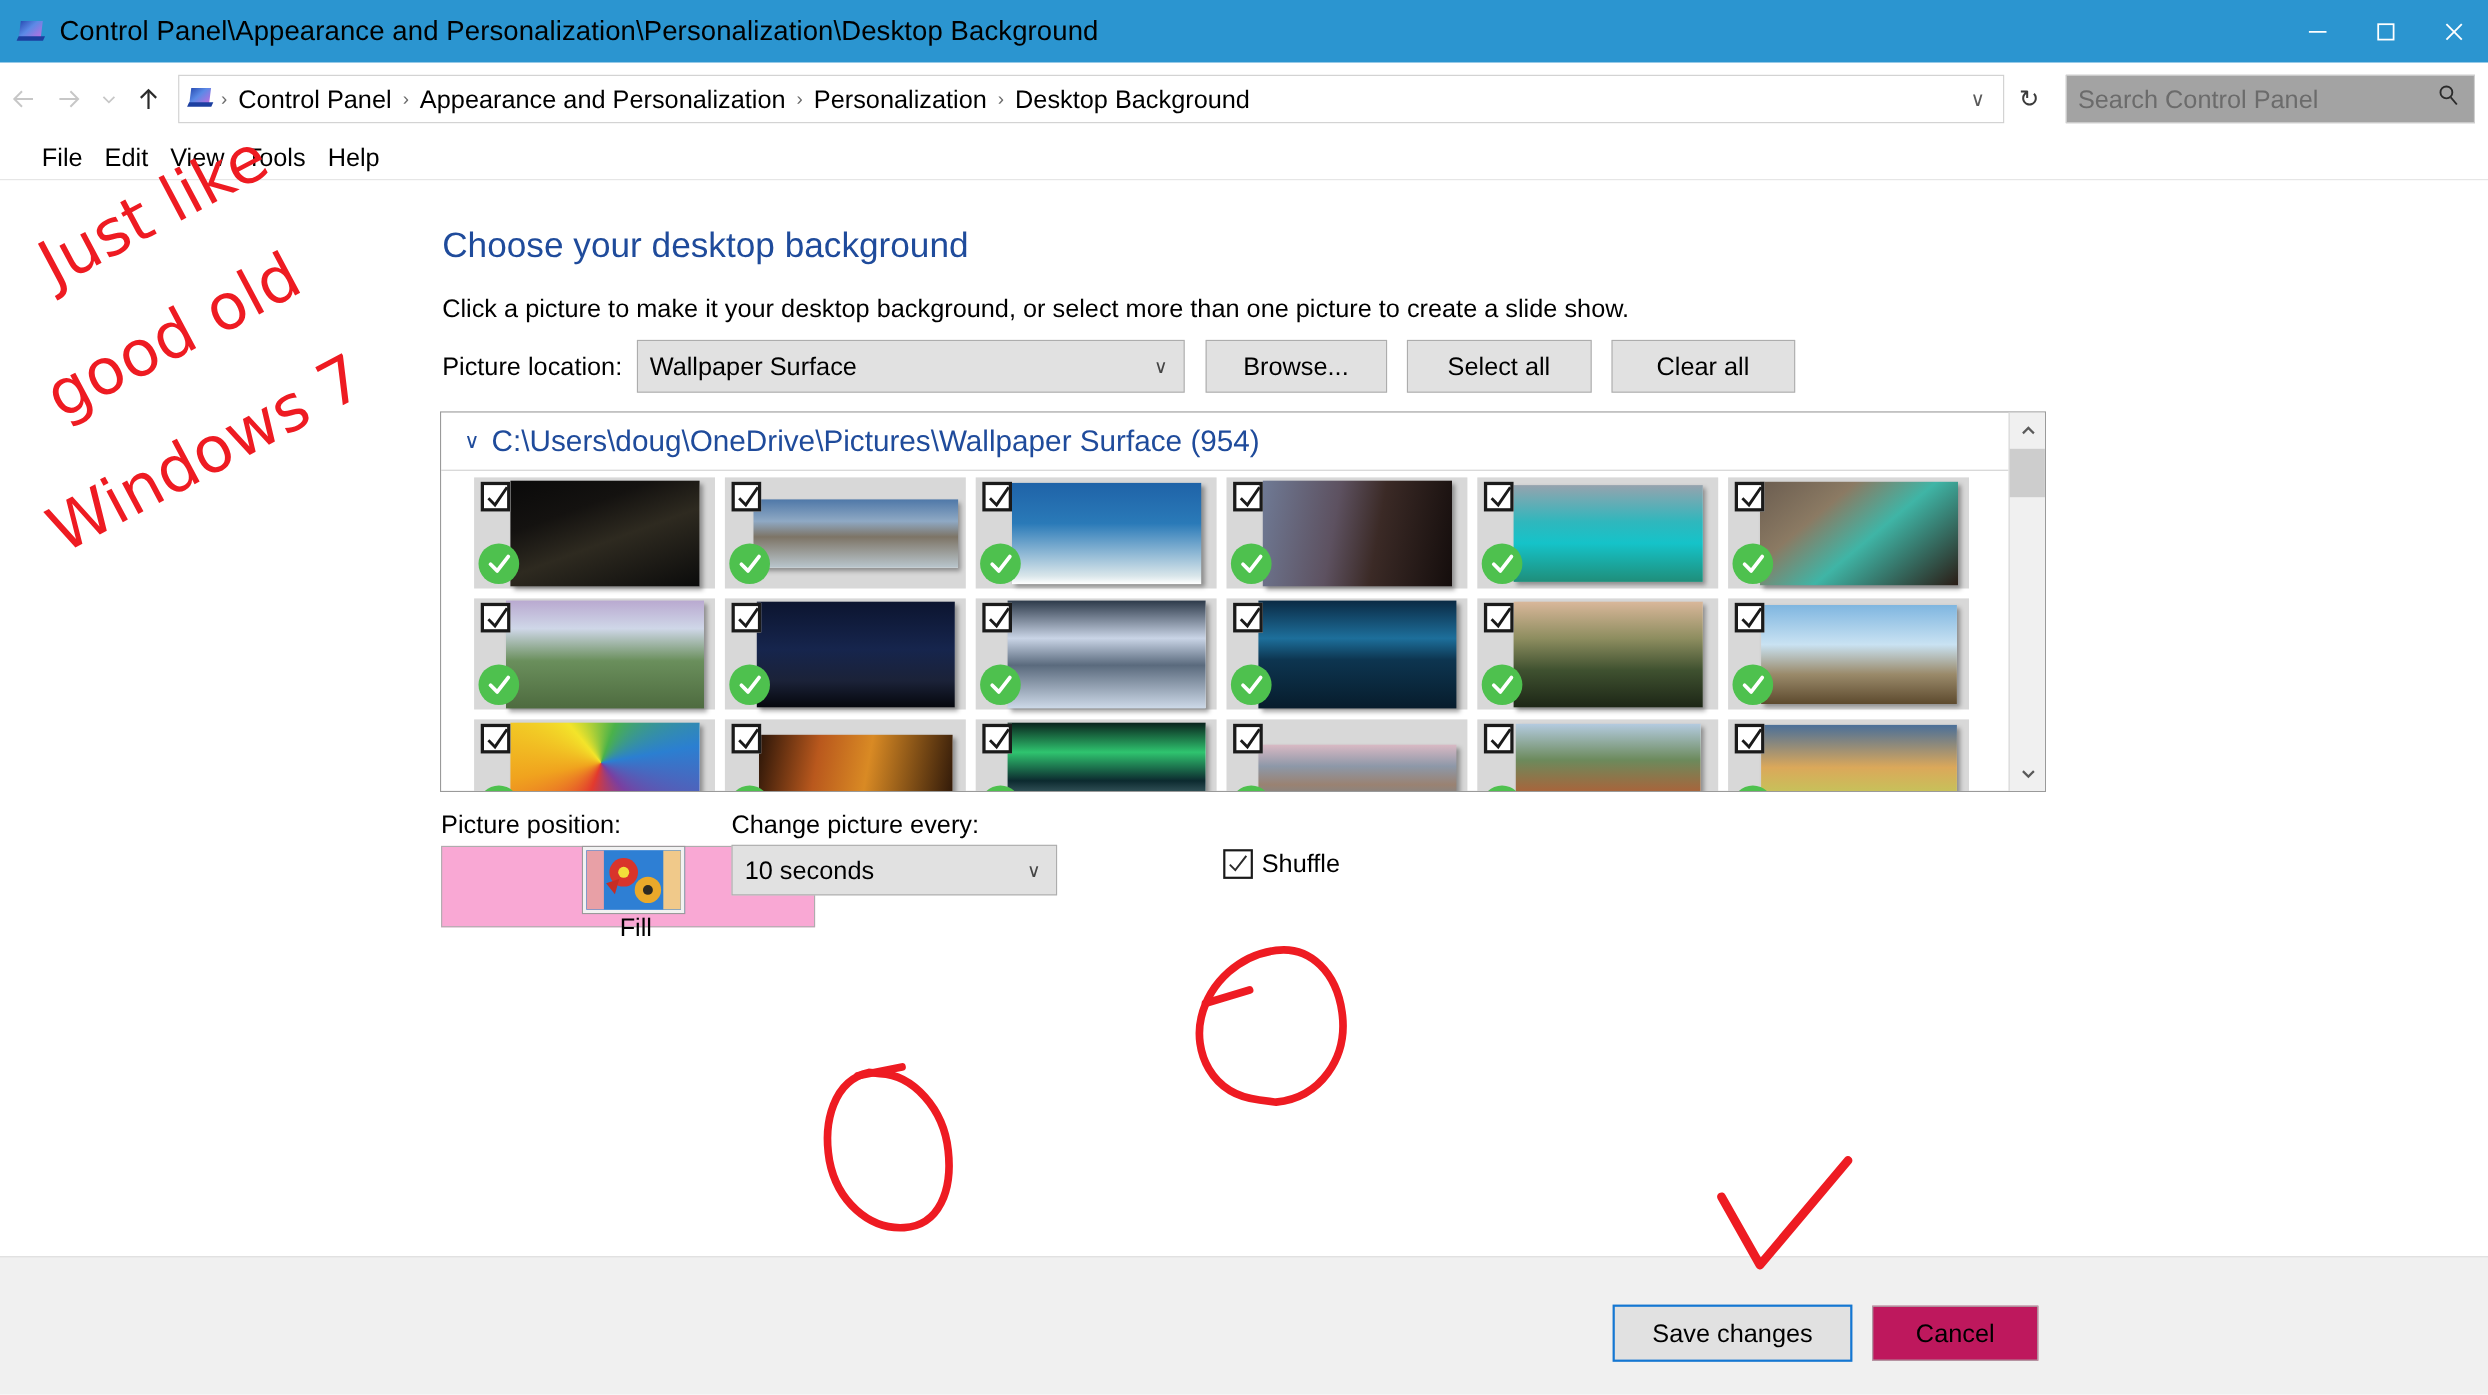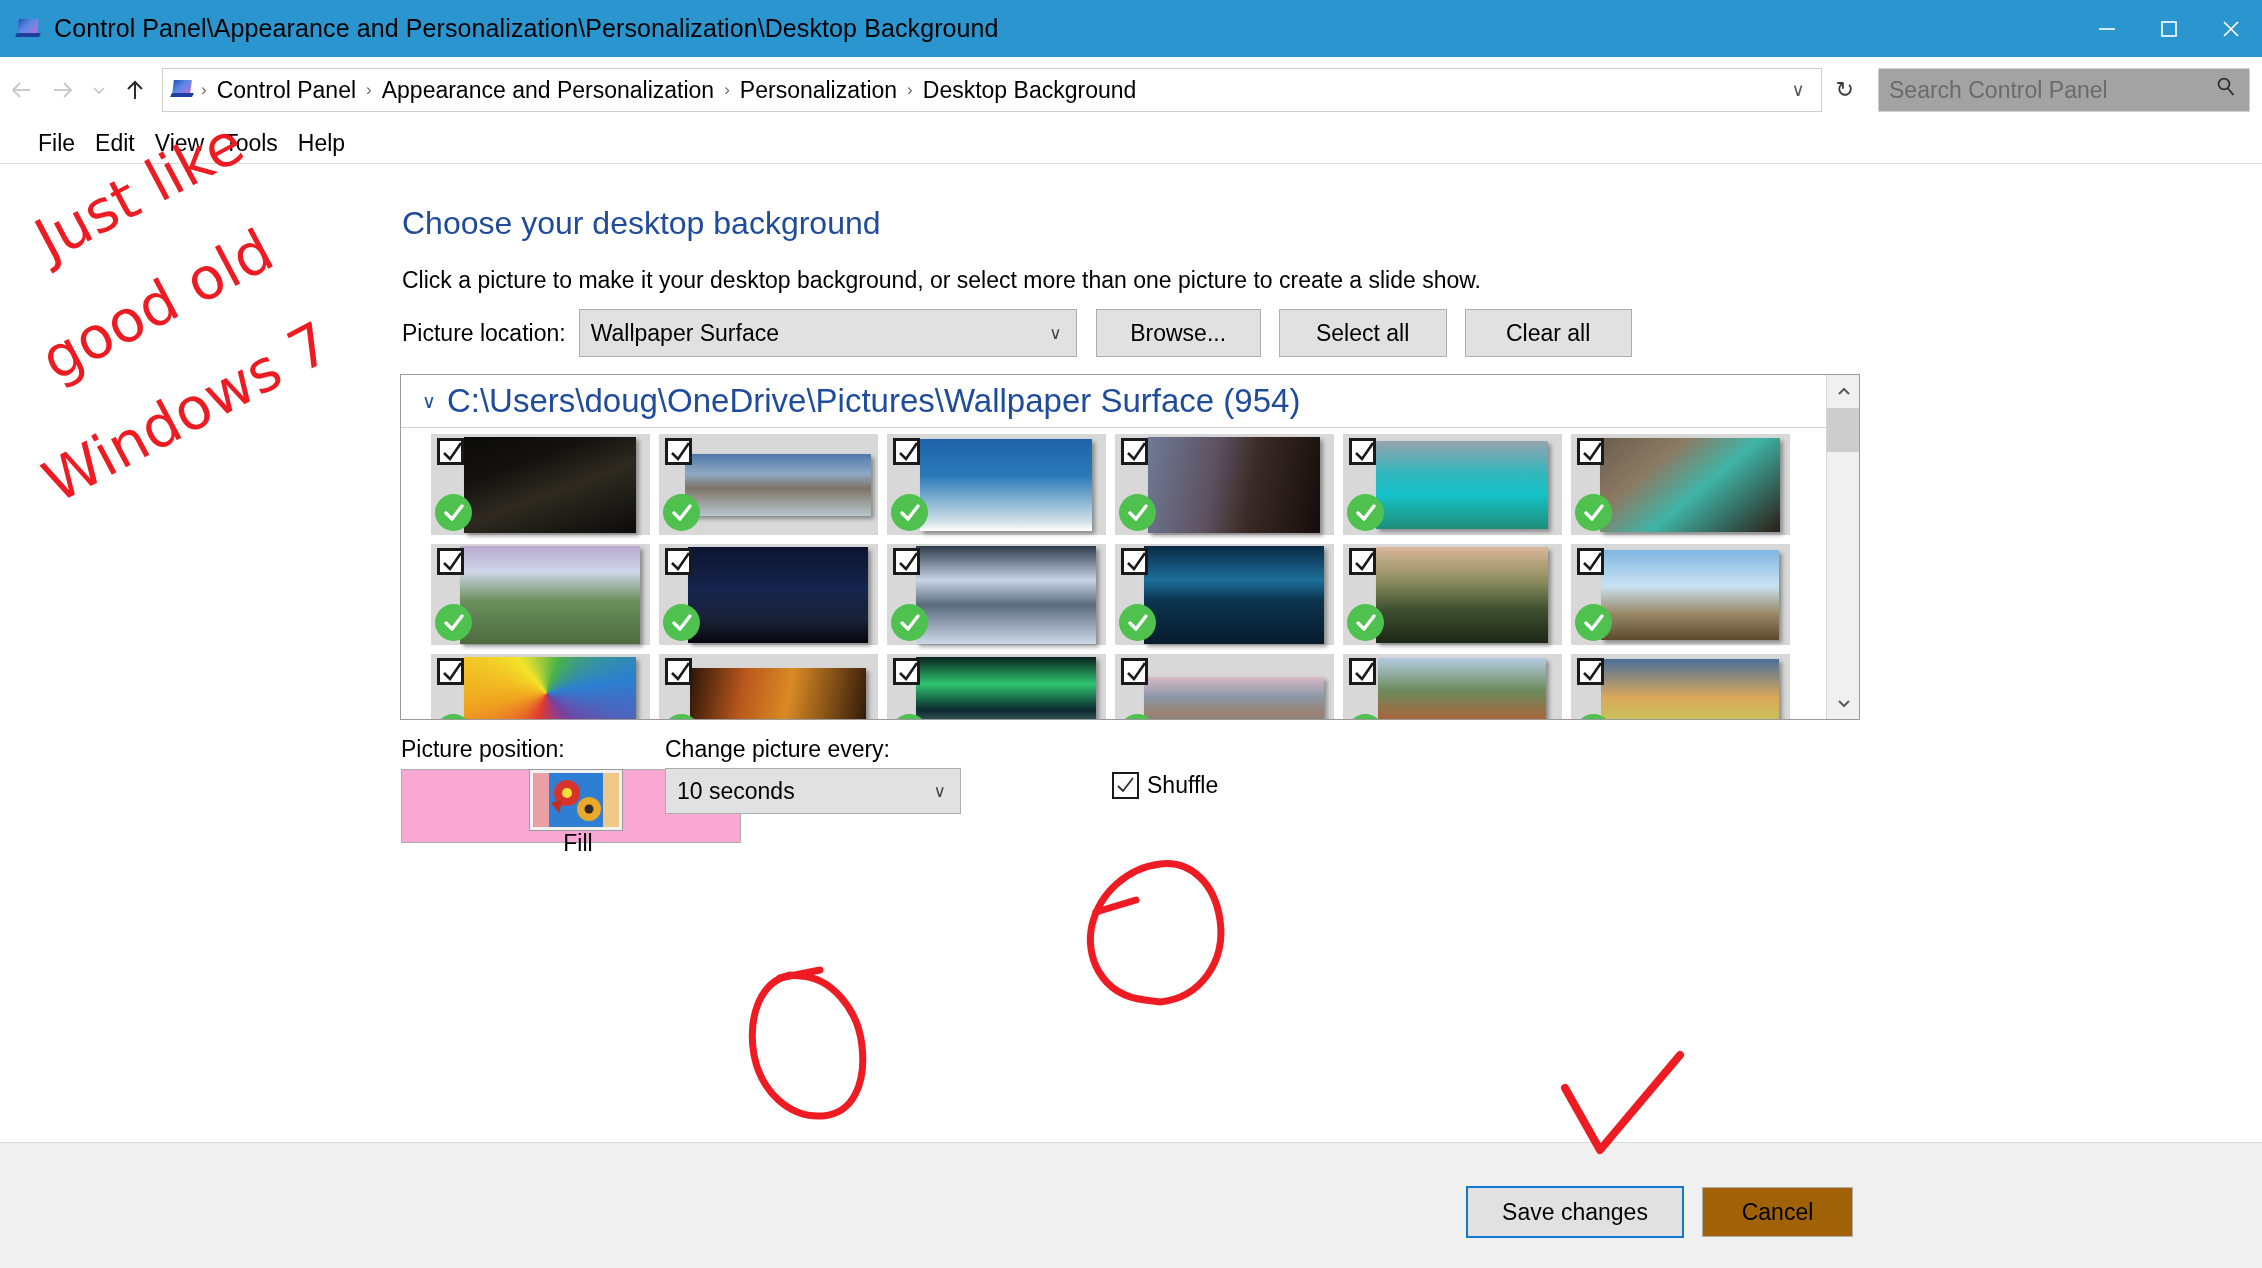--- a/index.html
+++ b/index.html
@@ -95,21 +95,21 @@
   .btn-selall { width:168px; margin-left:18px; }
   .btn-clrall { width:167px; margin-left:18px; }
 
   
   .listbox {
     position:absolute; left:400px; top:210px; width:1460px; height:346px;
     border:1px solid #9a9a9a; background:#fff; overflow:hidden;
   }
   .folder-hdr { position:absolute; left:0; top:0; width:1425px; height:52px; display:flex; align-items:center; }
   .folder-chev { color:#1f4b9b; font-size:19px; margin-left:21px; margin-right:11px; }
-  .folder-path { color:#1f4b9b; font-size:33px; white-space:nowrap; }
+  .folder-path { color:#1f4b9b; font-size:27px; white-space:nowrap; }
   .folder-rule { position:absolute; left:0; top:52px; width:1425px; height:1px; background:#d0d0d0; }
 
   .grid { position:absolute; left:0; top:59px; width:1425px; }
   .grid-row { display:flex; }
   .cell {
     width:219px; height:101px; background:#d8d8d8; margin:0 9px 9px 0;
     position:relative; flex:none;
   }
   .cell:first-child { margin-left:30px; }
   .thumb-wrap { position:absolute; inset:0; display:flex; align-items:center; justify-content:center; }
@@ -164,21 +164,21 @@
 
   
   .footer { position:absolute; left:0; top:1142px; width:2262px; height:126px; background:#f0f0f0; border-top:1px solid #dcdcdc; }
   .btn-save {
     position:absolute; left:1466px; top:1186px; width:218px; height:52px;
     background:#e1e1e1; border:2px solid #1477d3;
     display:flex; align-items:center; justify-content:center; font-size:23px; color:#000;
   }
   .btn-cancel {
     position:absolute; left:1702px; top:1187px; width:151px; height:50px;
-    background:#a16207; border:1px solid #adadad;
+    background:#be185d; border:1px solid #adadad;
     display:flex; align-items:center; justify-content:center; font-size:23px; color:#000;
   }
 
   
   .annot { position:absolute; left:0; top:0; width:2262px; height:1268px; pointer-events:none; }
   .handtext {
     position:absolute; color:#ee1b22; font-family:"DejaVu Sans", sans-serif;
     font-size:58px; white-space:nowrap; font-weight:400;
   }
 </style>

